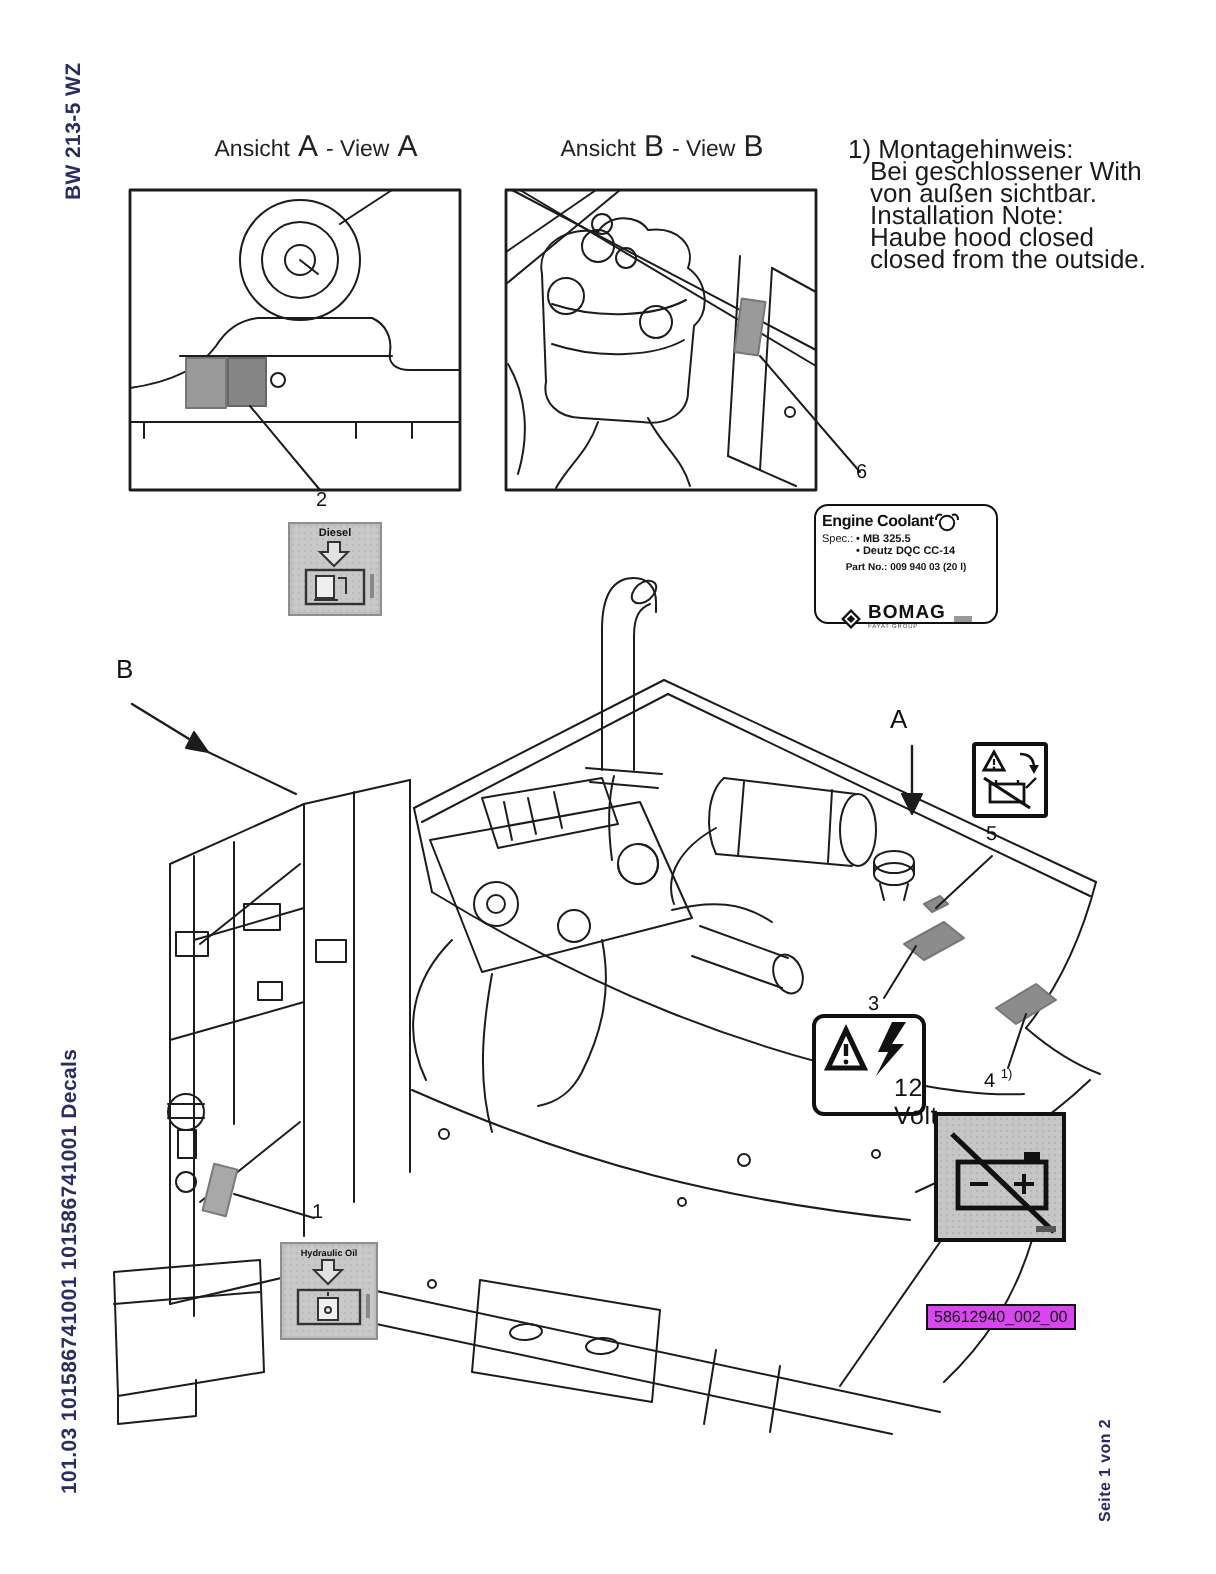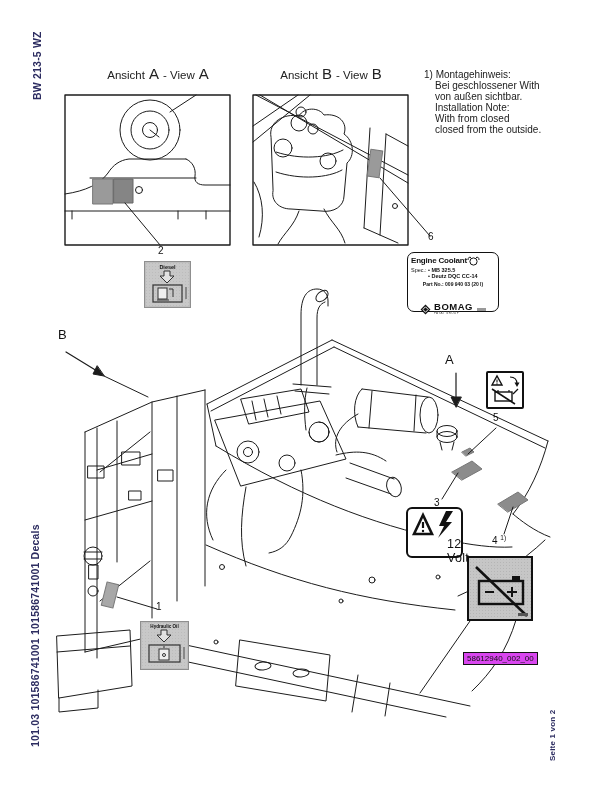--- a/index.html
+++ b/index.html
@@ -9,21 +9,21 @@
   svg{display:block;}
   
   .vtext{position:absolute;transform-origin:0 0;transform:rotate(-90deg);
          font-weight:bold;font-size:10.5px;color:#2c2c60;white-space:nowrap;letter-spacing:0.2px;}
   .vtext.small{font-size:8px;font-weight:bold;}
   
   .vtitle{position:absolute;width:170px;text-align:center;font-size:11.5px;color:#222;white-space:nowrap;}
   .vtitle .big{font-size:15px;}
   .vtitle span{margin:0 2px;}
   
-  .note{position:absolute;left:424px;top:69px;font-size:10px;line-height:11px;color:#1a1a1a;}
+  .note{position:absolute;left:424px;top:69px;font-size:13px;line-height:11px;color:#1a1a1a;}
   .note div:not(:first-child){padding-left:11px;}
   
   .callout{position:absolute;font-size:10px;color:#111;}
   .callout .sup{font-size:6.5px;vertical-align:super;}
   .dirlabel{position:absolute;font-size:13px;color:#111;}
   
   .decal-gray{position:absolute;background:#c8c8c8;border:1px solid #8f8f8f;
               box-shadow:inset 0 0 0 1px #bdbdbd;
               background-image:radial-gradient(#bcbcbc 0.5px, transparent 0.5px);background-size:3px 3px;}
   .decal-gray .dlabel{text-align:center;font-weight:bold;color:#111;padding-top:2px;}
@@ -230,21 +230,21 @@
   </div>
   <div class="vtitle" style="left:73px;top:65px;">
     <span>Ansicht</span><span class="big">A</span><span>- View</span><span class="big">A</span>
   </div>
 
   <div class="note">
       <div>1) Montagehinweis:</div>
       <div>Bei geschlossener With</div>
       <div>von außen sichtbar.</div>
       <div>Installation Note:</div>
-      <div>With from closed</div>
+      <div>Haube hood closed</div>
       <div>closed from the outside.</div>
     </div>
 
   <div class="coolant">
     <div class="crow1">
       <span class="ctitle">Engine Coolant</span>
       <svg width="13" height="11" viewBox="0 0 13 11" fill="none" stroke="#111" stroke-width="1">
         <path d="M1,5 Q1,1.5 4,2.5"></path>
           <circle cx="6.5" cy="6.5" r="3.6"></circle>
           <path d="M12,5 Q12,1.5 9,2.5"></path>

